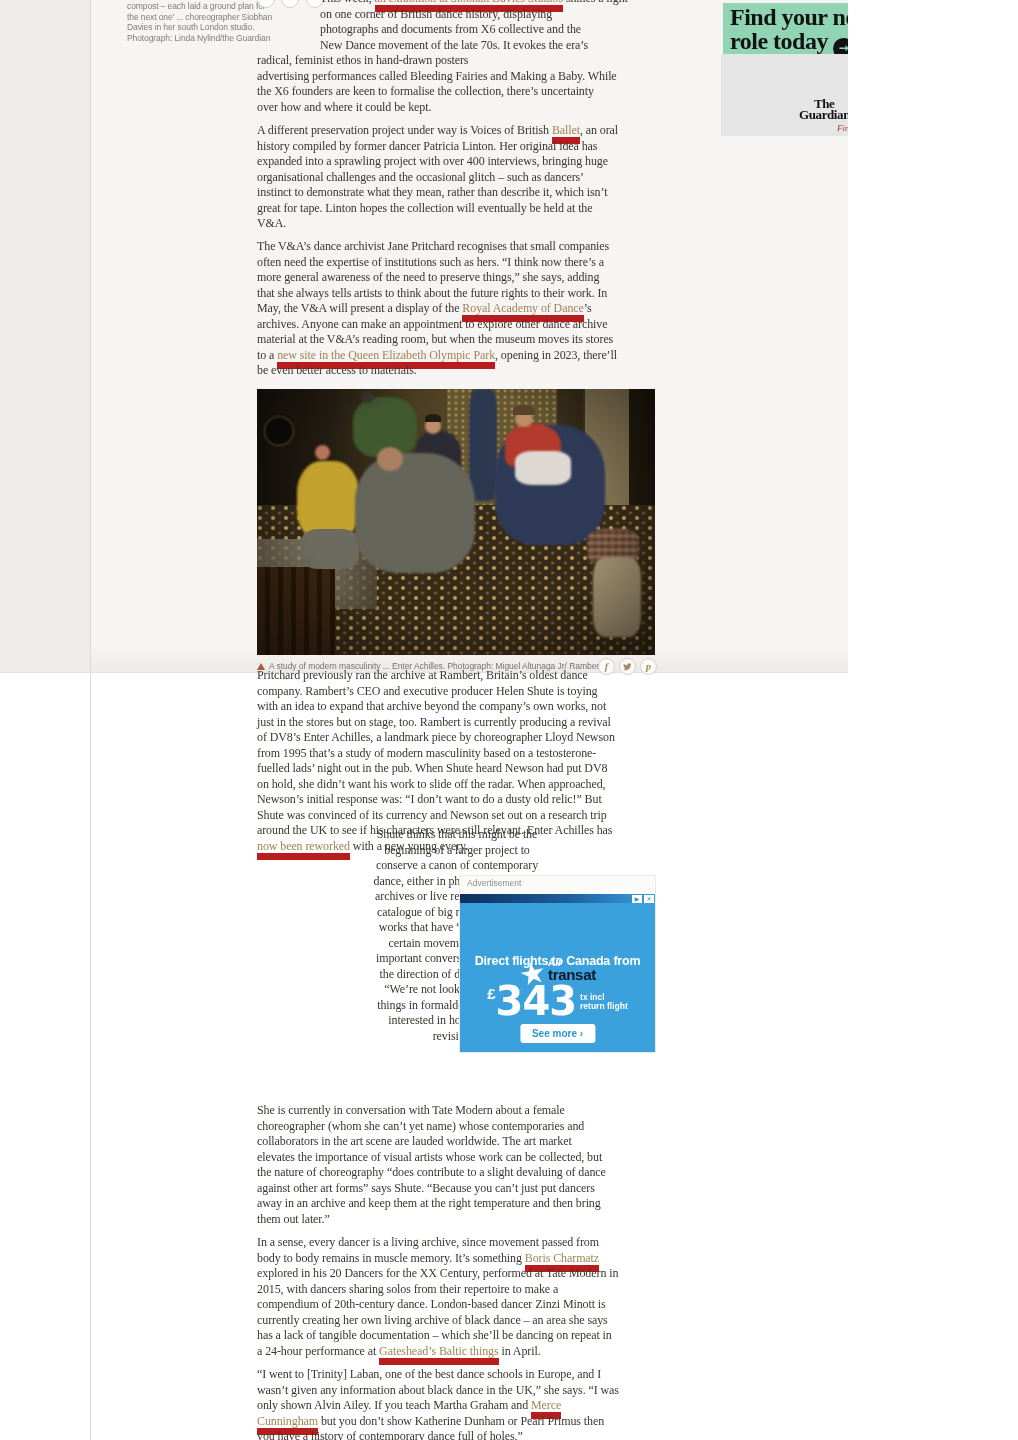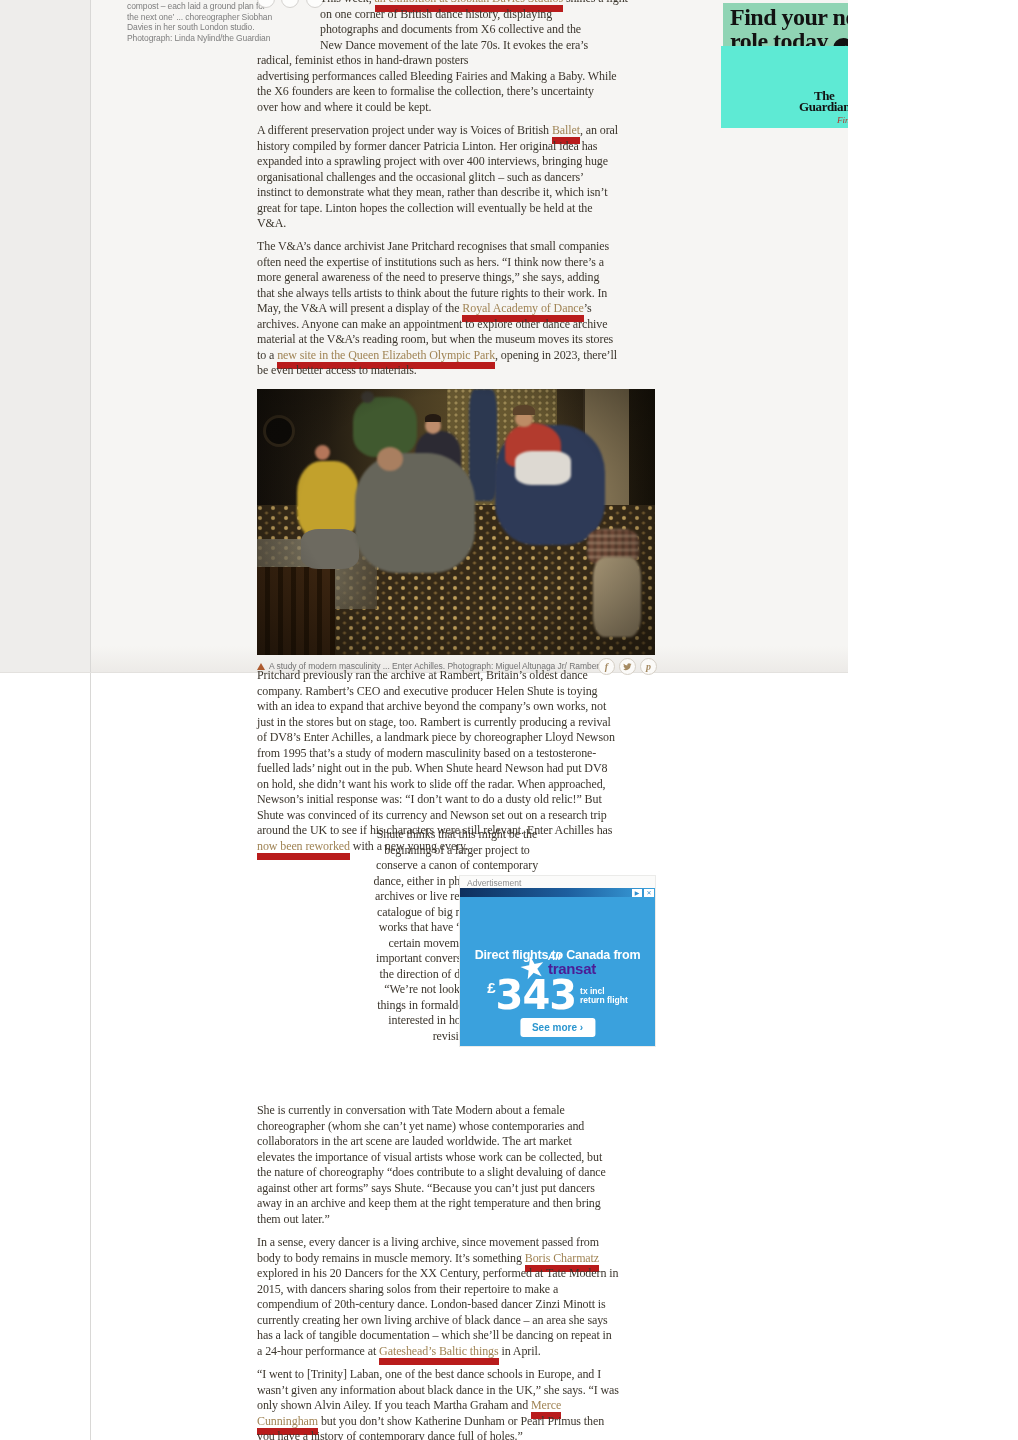--- a/index.html
+++ b/index.html
@@ -106,52 +106,52 @@
   .cap-share .circ{
     display:inline-block;width:15px;height:15px;border-radius:50%;background:#fbfaf8;
     border:1px solid #d6d0c6;margin-left:4px;text-align:center;
     font-family:"Liberation Serif",serif;font-weight:bold;font-style:italic;
     font-size:10px;line-height:15px;color:#a58a62;cursor:pointer;
   }
   .cap-share svg{vertical-align:-1px;}
 
   
   .transat-slot{position:absolute;left:459px;top:875px;width:197px;background:#fbfbfa;border:1px solid #ebebe9;box-sizing:border-box;}
-  .ad-label{font-size:8.5px;color:#8c8c8c;padding:2px 0 0 7px;}
+  .ad-label{font-size:8.5px;color:#8c8c8c;padding:2px 0 6px 7px;}
   .transat{position:relative;width:195px;height:158px;background:#3aa1dd;overflow:hidden;}
   .t-bar{position:absolute;left:0;top:0;width:195px;height:9px;
     background:linear-gradient(90deg,#0e2f5c 0%,#1d5e9e 55%,#3aa1dd 100%);}
   .t-adchoice{position:absolute;top:1px;right:13px;width:10px;height:8px;background:#fff;
     font-size:6px;line-height:8px;text-align:center;color:#2f8fd0;}
   .t-close{position:absolute;top:1px;right:1px;width:10px;height:8px;background:#fff;
     font-size:6px;line-height:8px;text-align:center;color:#2f8fd0;cursor:pointer;}
   .t-logo{position:absolute;left:0;top:16px;width:195px;text-align:center;}
   .t-star{display:inline-block;font-size:30px;color:#ffffff;transform:rotate(-12deg);vertical-align:-6px;}
   .t-logo-text{display:inline-block;text-align:left;margin-left:2px;vertical-align:-2px;margin-top:48px;}
   .t-air{display:block;color:#ffffff;font-weight:bold;font-style:italic;font-size:10px;line-height:10px;}
-  .t-transat{display:block;color:#4c1d95;font-weight:bold;font-size:15px;line-height:14px;letter-spacing:-0.3px;}
+  .t-transat{display:block;color:#0f172a;font-weight:bold;font-size:15px;line-height:14px;letter-spacing:-0.3px;}
   .t-head{position:absolute;left:0;top:60px;width:195px;text-align:center;
     color:#fff;font-weight:bold;font-size:12.5px;letter-spacing:-0.2px;}
   .t-price{position:absolute;left:0;top:84px;width:195px;text-align:center;color:#fff;}
   .t-cur{font-size:15px;font-weight:bold;vertical-align:16px;}
   .t-amt{font-size:40px;font-weight:bold;letter-spacing:-1px;font-family:"DejaVu Sans",sans-serif;}
   .t-notes{display:inline-block;text-align:left;font-size:8.5px;font-weight:bold;line-height:9.5px;margin-left:4px;vertical-align:6px;}
   .t-btn{position:absolute;left:50%;transform:translateX(-50%);top:130px;
     background:#fff;border-radius:3px;padding:4px 12px;
     color:#2b96cf;font-weight:bold;font-size:10px;cursor:pointer;white-space:nowrap;}
 
   
   .jobs{position:absolute;left:719px;top:0;width:129px;height:136px;overflow:hidden;}
   .j-green{position:absolute;left:4px;top:3px;width:190px;height:51px;background:#90d4b4;
     font-family:"Liberation Serif","DejaVu Serif",serif;font-weight:bold;color:#121212;
     font-size:24px;line-height:24px;letter-spacing:-0.5px;padding:2px 0 0 7px;box-sizing:border-box;}
   .j-circle{display:inline-block;width:21px;height:21px;border-radius:50%;background:#121212;
     color:#90d4b4;font-family:"DejaVu Sans",sans-serif;font-weight:bold;font-size:12px;
     line-height:21px;text-align:center;vertical-align:-3px;margin-left:5px;}
-  .j-pink{position:absolute;left:2px;top:46px;width:190px;height:82px;background:#5eead4;}
+  .j-pink{position:absolute;left:2px;top:54px;width:190px;height:82px;background:#e5e5e5;}
   .j-logo{position:absolute;left:78px;top:44px;width:120px;
     font-family:"Liberation Serif","DejaVu Serif",serif;font-weight:bold;color:#121212;
     font-size:13px;line-height:11px;letter-spacing:-0.4px;}
   .j-logo .l1{display:block;padding-left:15px;}
   .j-tag{position:absolute;left:116px;top:69px;font-family:"Liberation Serif",serif;
     font-style:italic;font-size:9px;color:#b1362c;}
 </style>
 </head>
 <body>
 

